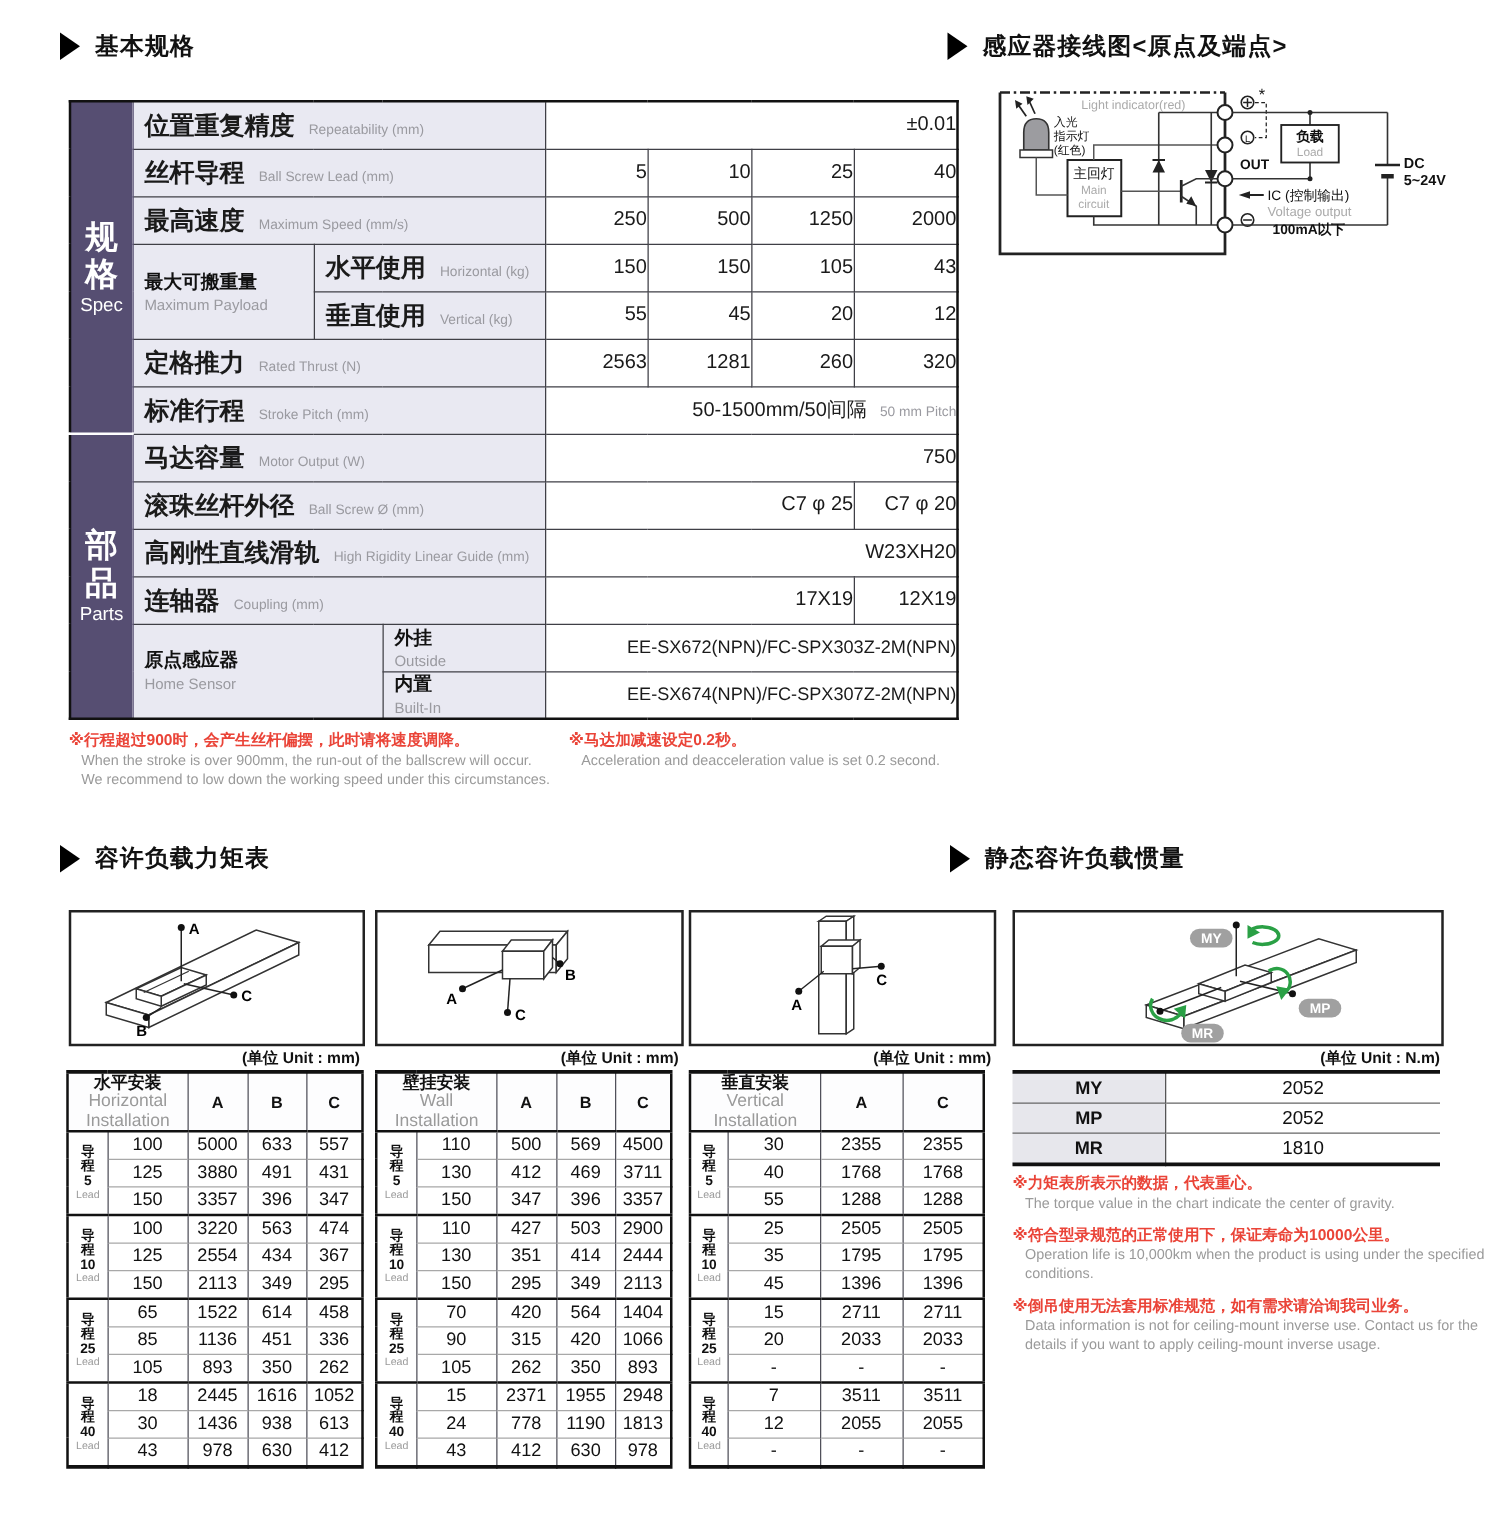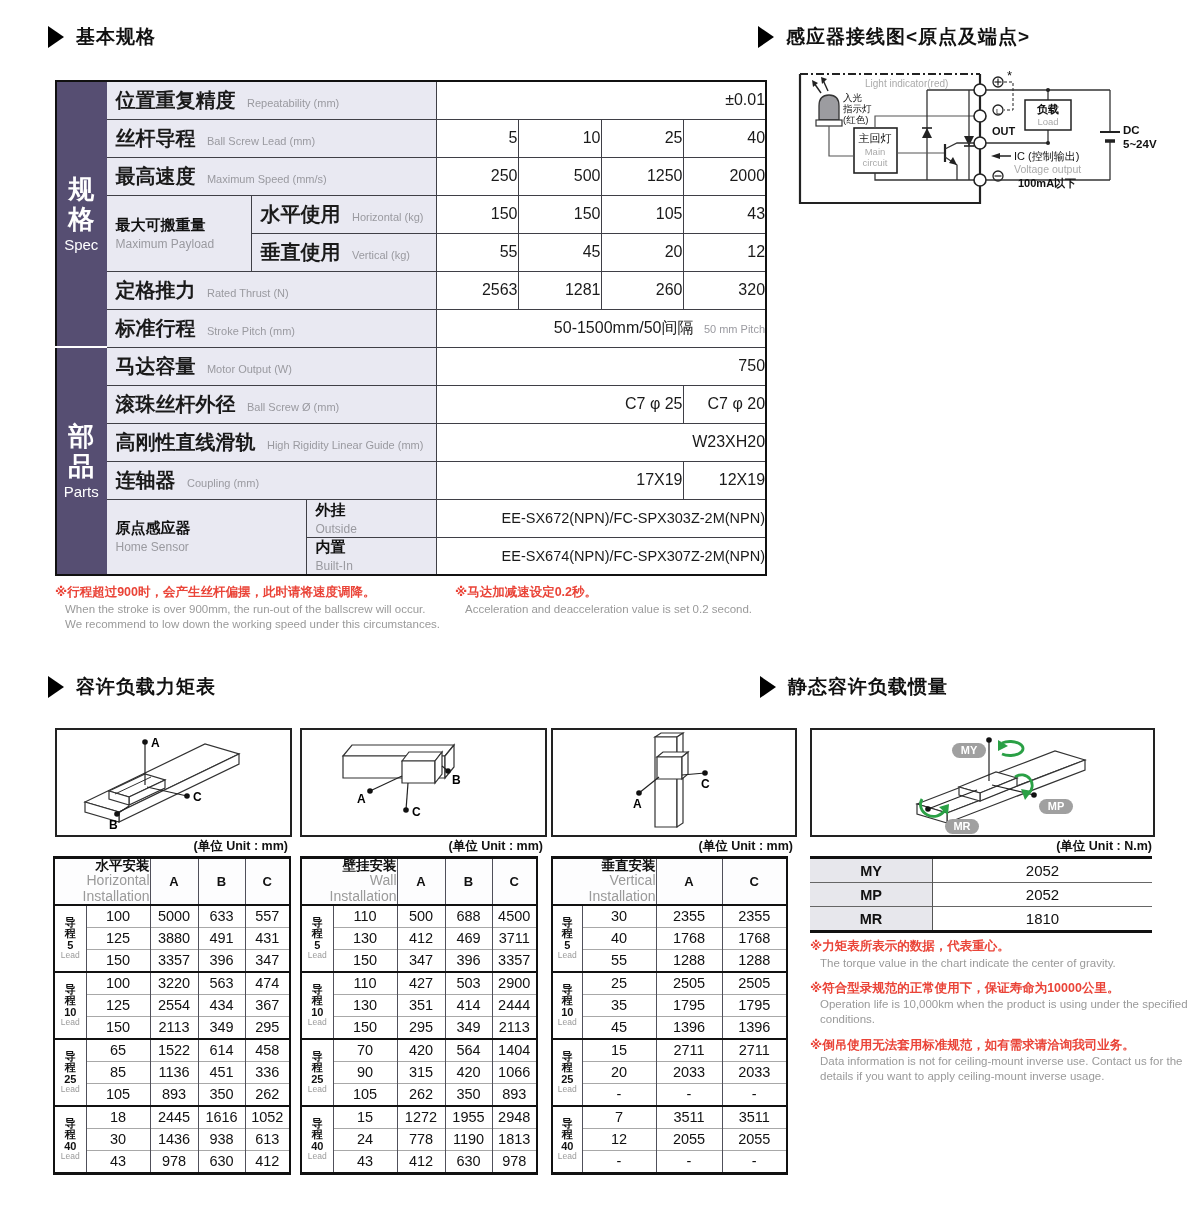--- a/index.html
+++ b/index.html
@@ -29,21 +29,21 @@
   .spec td.val .sub{font-size:11px;color:#9a9aa0;margin-left:6px;}
   .spec td.sensorval{font-size:14.5px;}
   
   .nzh{color:#ea4438;font-size:12.5px;font-weight:bold;line-height:1.4;}
   .nen{color:#9a9a9a;font-size:11.5px;margin-left:10px;line-height:1.32;}
   
   .dbox{position:absolute;border:2.5px solid #222;background:#fff;}
   .unit{position:absolute;font-size:12.5px;font-weight:bold;text-align:right;color:#111;}
   
   table.mtable{border-collapse:collapse;table-layout:fixed;border:2px solid #111;border-top-width:3px;border-bottom-width:3px;background:#fff;}
-  .mtable th{border-left:1px solid #50505a;border-bottom:2.5px solid #111;height:33px;padding:0;background:#fdfdfe;vertical-align:middle;text-align:right;}
+  .mtable th{border-left:1px solid #50505a;border-bottom:2.5px solid #111;height:33px;padding:0;background:#fdfdfe;vertical-align:middle;}
   .mtable .mtitle .t1{font-size:13.5px;font-weight:bold;line-height:1.05;}
   .mtable .mtitle .t2{font-size:14px;color:#9a9a9a;font-weight:normal;line-height:1.1;}
   .mtable .mcol{font-size:13px;font-weight:bold;text-align:center;}
   .mtable td{border-left:1px solid #50505a;border-top:1px solid #a8a8a8;height:21px;text-align:center;padding:0;}
   .mtable tr.gs td{border-top:2px solid #111;}
   .mtable td.leadc{font-size:11px;line-height:1.05;font-weight:bold;}
   .mtable td.leadc .leaden{color:#9a9a9a;font-size:8.5px;font-weight:normal;}
   .mtable td.leadv,.mtable td.dv{font-size:14.5px;}
   
   table.itable{border-collapse:collapse;table-layout:fixed;width:342px;border-top:3px solid #111;border-bottom:3px solid #111;}
@@ -545,21 +545,21 @@
       </tr>
       <tr class="gs">
         <td class="leadc" rowspan="3">
           <div>导</div>
           <div>程</div>
           <div>5</div>
           <div class="leaden">Lead</div>
         </td>
         <td class="leadv">110</td>
         <td class="dv">500</td>
-        <td class="dv">688</td>
+        <td class="dv">569</td>
         <td class="dv">4500</td>
       </tr>
       <tr>
         <td class="leadv">130</td>
         <td class="dv">412</td>
         <td class="dv">469</td>
         <td class="dv">3711</td>
       </tr>
       <tr>
         <td class="leadv">150</td>
@@ -616,21 +616,21 @@
         <td class="dv">893</td>
       </tr>
       <tr class="gs">
         <td class="leadc" rowspan="3">
           <div>导</div>
           <div>程</div>
           <div>40</div>
           <div class="leaden">Lead</div>
         </td>
         <td class="leadv">15</td>
-        <td class="dv">1272</td>
+        <td class="dv">2371</td>
         <td class="dv">1955</td>
         <td class="dv">2948</td>
       </tr>
       <tr>
         <td class="leadv">24</td>
         <td class="dv">778</td>
         <td class="dv">1190</td>
         <td class="dv">1813</td>
       </tr>
       <tr>

